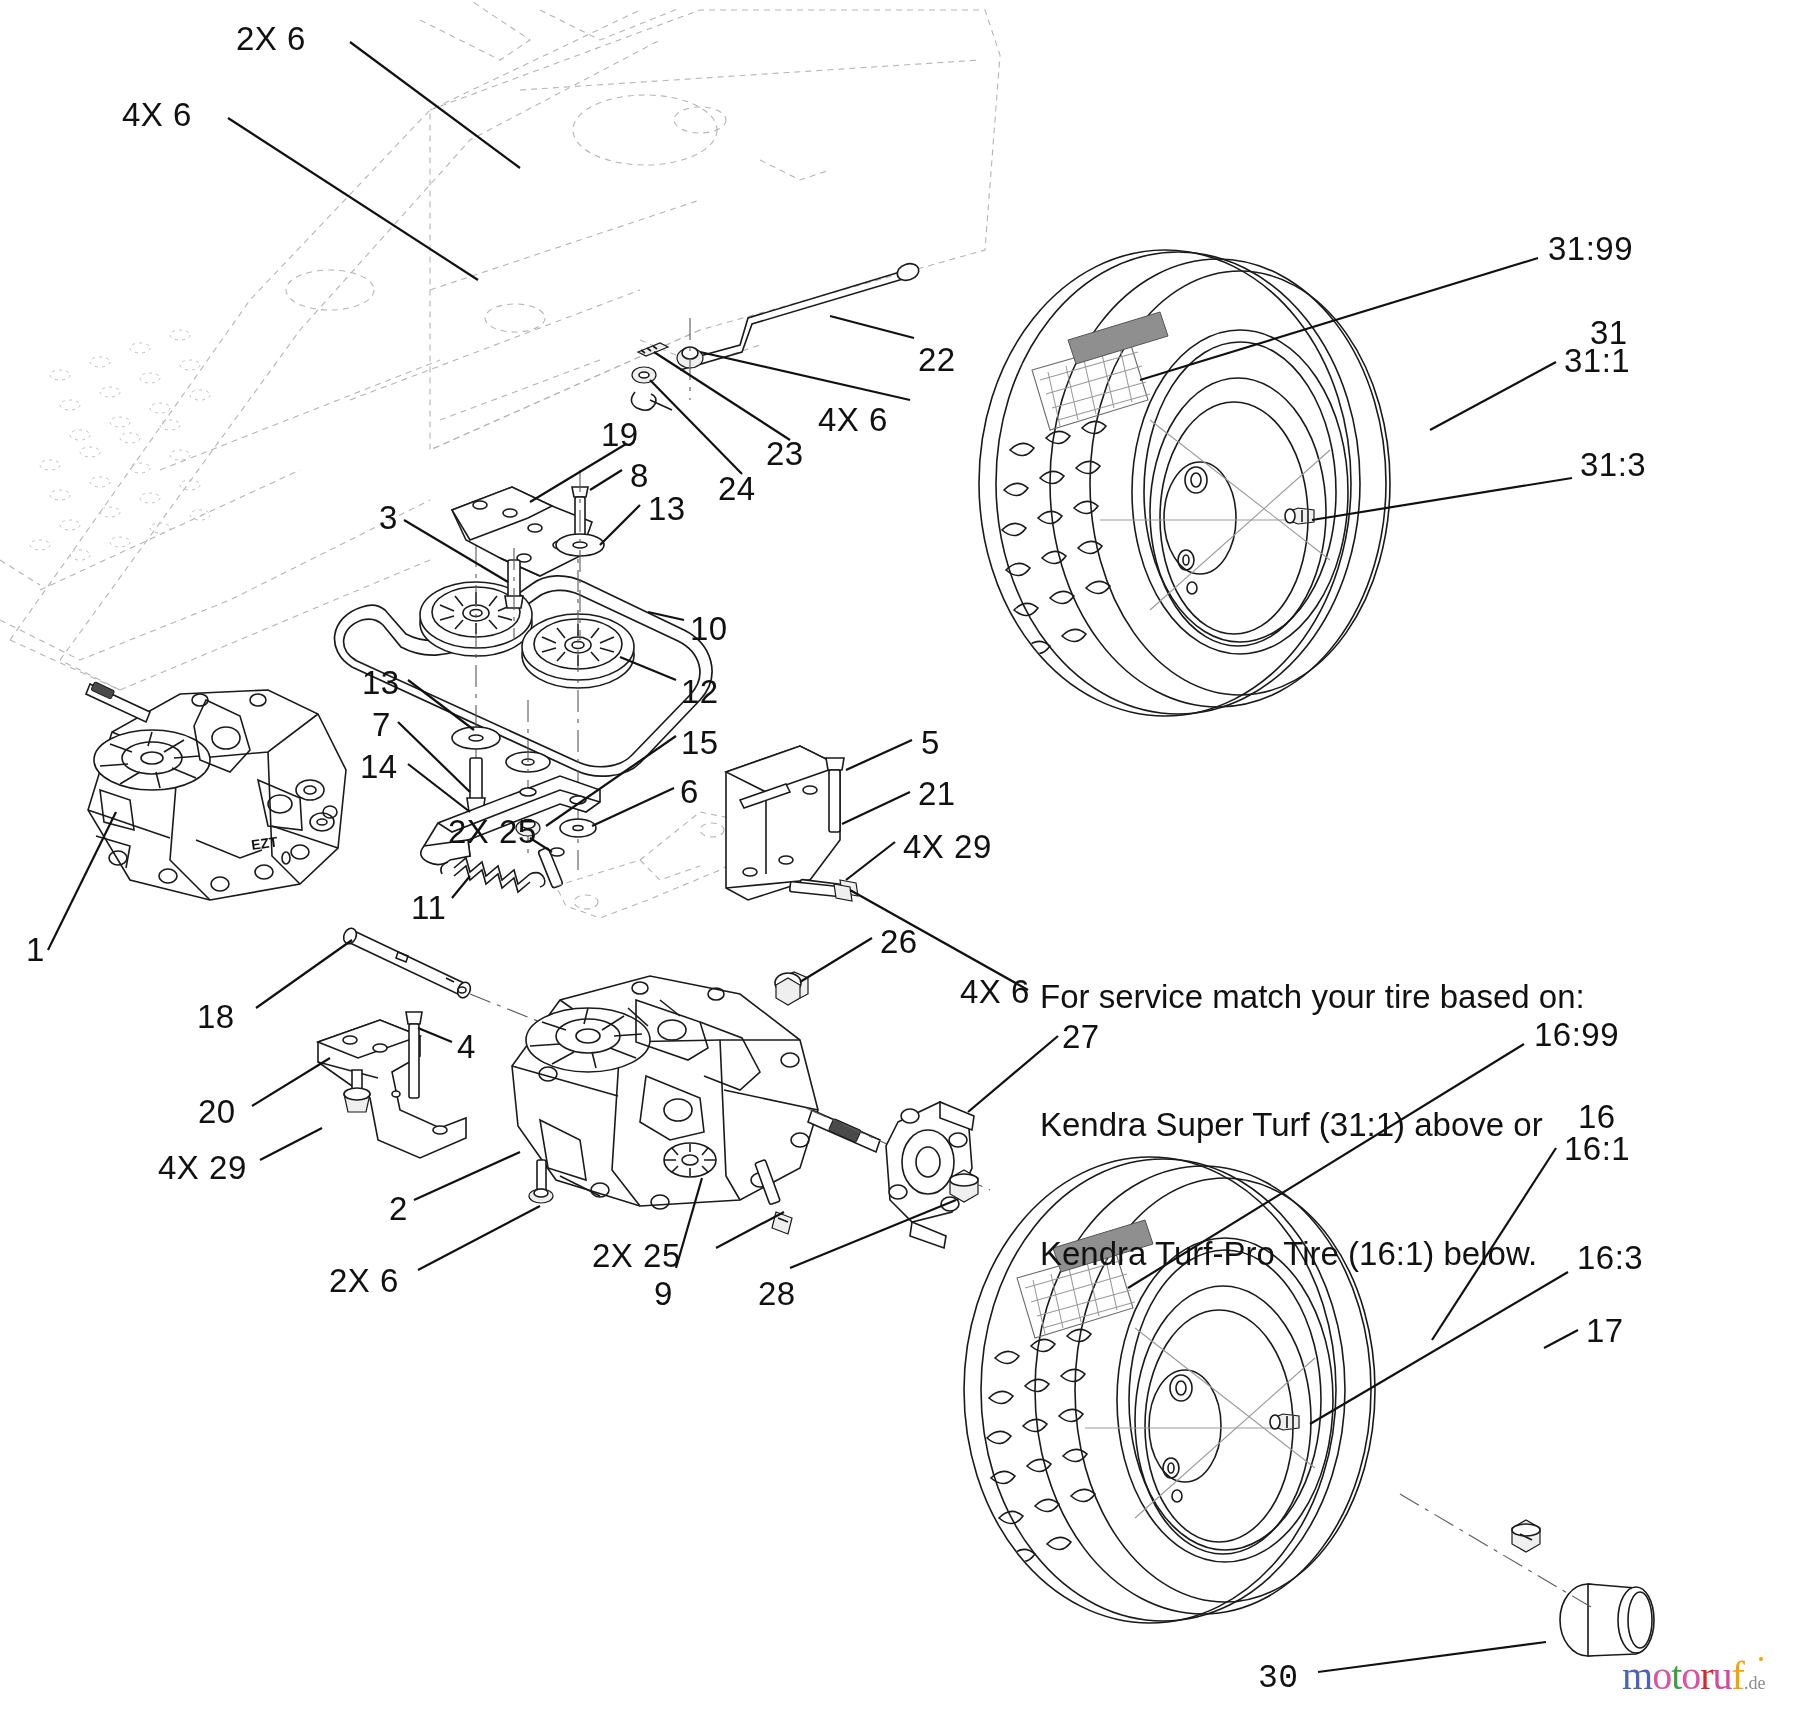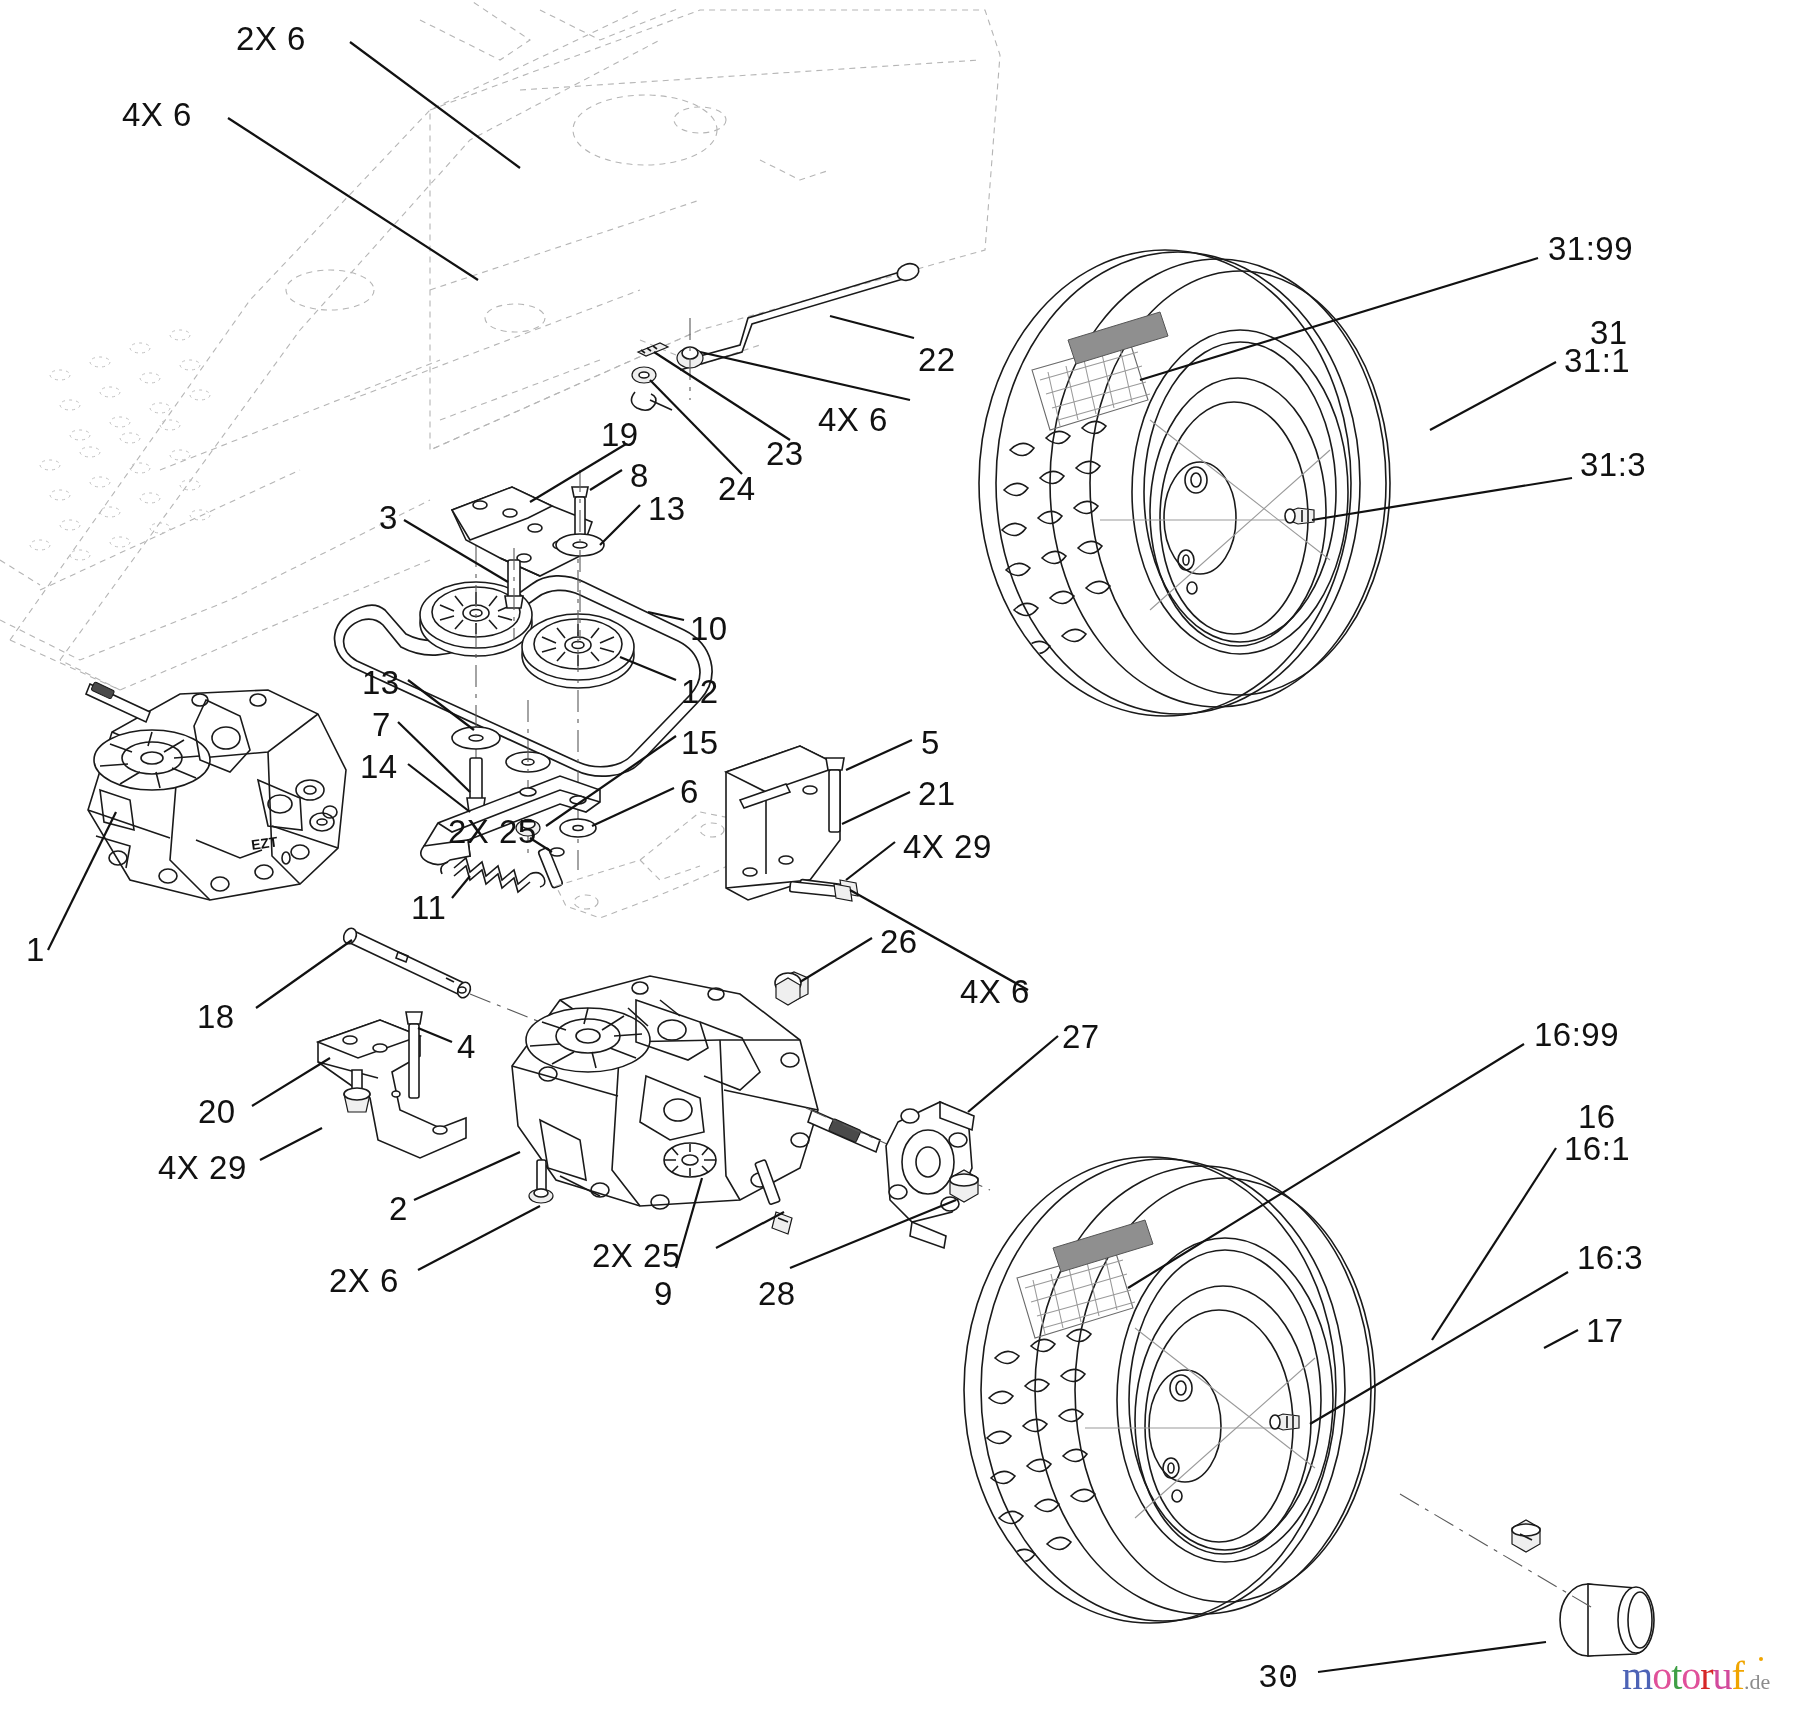--- a/index.html
+++ b/index.html
@@ -6,21 +6,21 @@
   body{font-family:"Liberation Sans", sans-serif;}
   #stage{position:relative;width:1800px;height:1712px;background:#fff;overflow:hidden;}
   #art{position:absolute;left:0;top:0;width:1800px;height:1712px;}
   .lbl{position:absolute;font-family:"Liberation Sans", sans-serif;font-size:33px;color:#111;
        white-space:nowrap;letter-spacing:0.5px;line-height:1;}
   .note{position:absolute;font-family:"Liberation Sans", sans-serif;font-size:33px;color:#111;
         line-height:1.30;white-space:pre;}
   .wm{position:absolute;font-family:"Liberation Serif", serif;font-size:40px;line-height:1;
       letter-spacing:-1px;white-space:nowrap;}
   .wm .s{display:inline-block;}
-  .wm .suffix{font-size:22px;color:#8c8c8c;letter-spacing:0;}
+  .wm .suffix{font-size:18px;color:#8c8c8c;letter-spacing:0;}
   .dot{position:absolute;width:4px;height:4px;border-radius:50%;}
 </style>
 </head>
 <body>
 
 <div id="stage">
 
   <svg id="art" viewBox="0 0 1800 1712">
     <defs>
       <style>
@@ -661,19 +661,24 @@
       <div class="lbl" style="left: 389px; top: 1192px;">2</div>
       <div class="lbl" style="left: 654px; top: 1277px;">9</div>
       <div class="lbl" style="left: 592px; top: 1239px;">2X 25</div>
       <div class="lbl" style="left: 1577px; top: 1241px;">16:3</div>
       <div class="lbl" style="left: 329px; top: 1264px;">2X 6</div>
       <div class="lbl" style="left: 758px; top: 1277px;">28</div>
       <div class="lbl" style="left: 1586px; top: 1314px;">17</div>
       <div class="lbl" style="left: 1258px; top: 1662px; font-family: Liberation Mono, monospace;">30</div>
     </div>
 
+  <div class="note" style="left:1040px; top:890px;">
+    <div>For service match your tire based on:</div>
+    <div>Kendra Super Turf (31:1) above or</div>
+    <div>Kendra Turf-Pro Tire (16:1) below.</div>
+  </div>
 
   <div class="wm" style="left:1622px; top:1656px;">
     <span id="wm-letters"><span class="s" style="color: rgb(77, 99, 182);">m</span><span class="s" style="color: rgb(224, 81, 154);">o</span><span class="s" style="color: rgb(63, 159, 69);">t</span><span class="s" style="color: rgb(224, 81, 154);">o</span><span class="s" style="color: rgb(214, 40, 40);">r</span><span class="s" style="color: rgb(210, 74, 156);">u</span><span class="s" style="color: rgb(240, 165, 0);">f</span></span><span class="suffix">.de</span>
   </div>
   <div class="dot" id="wm-dot" style="left: 1759px; top: 1657px; background: rgb(240, 165, 0);"></div>
 
 </div>
 
 </body></html>

